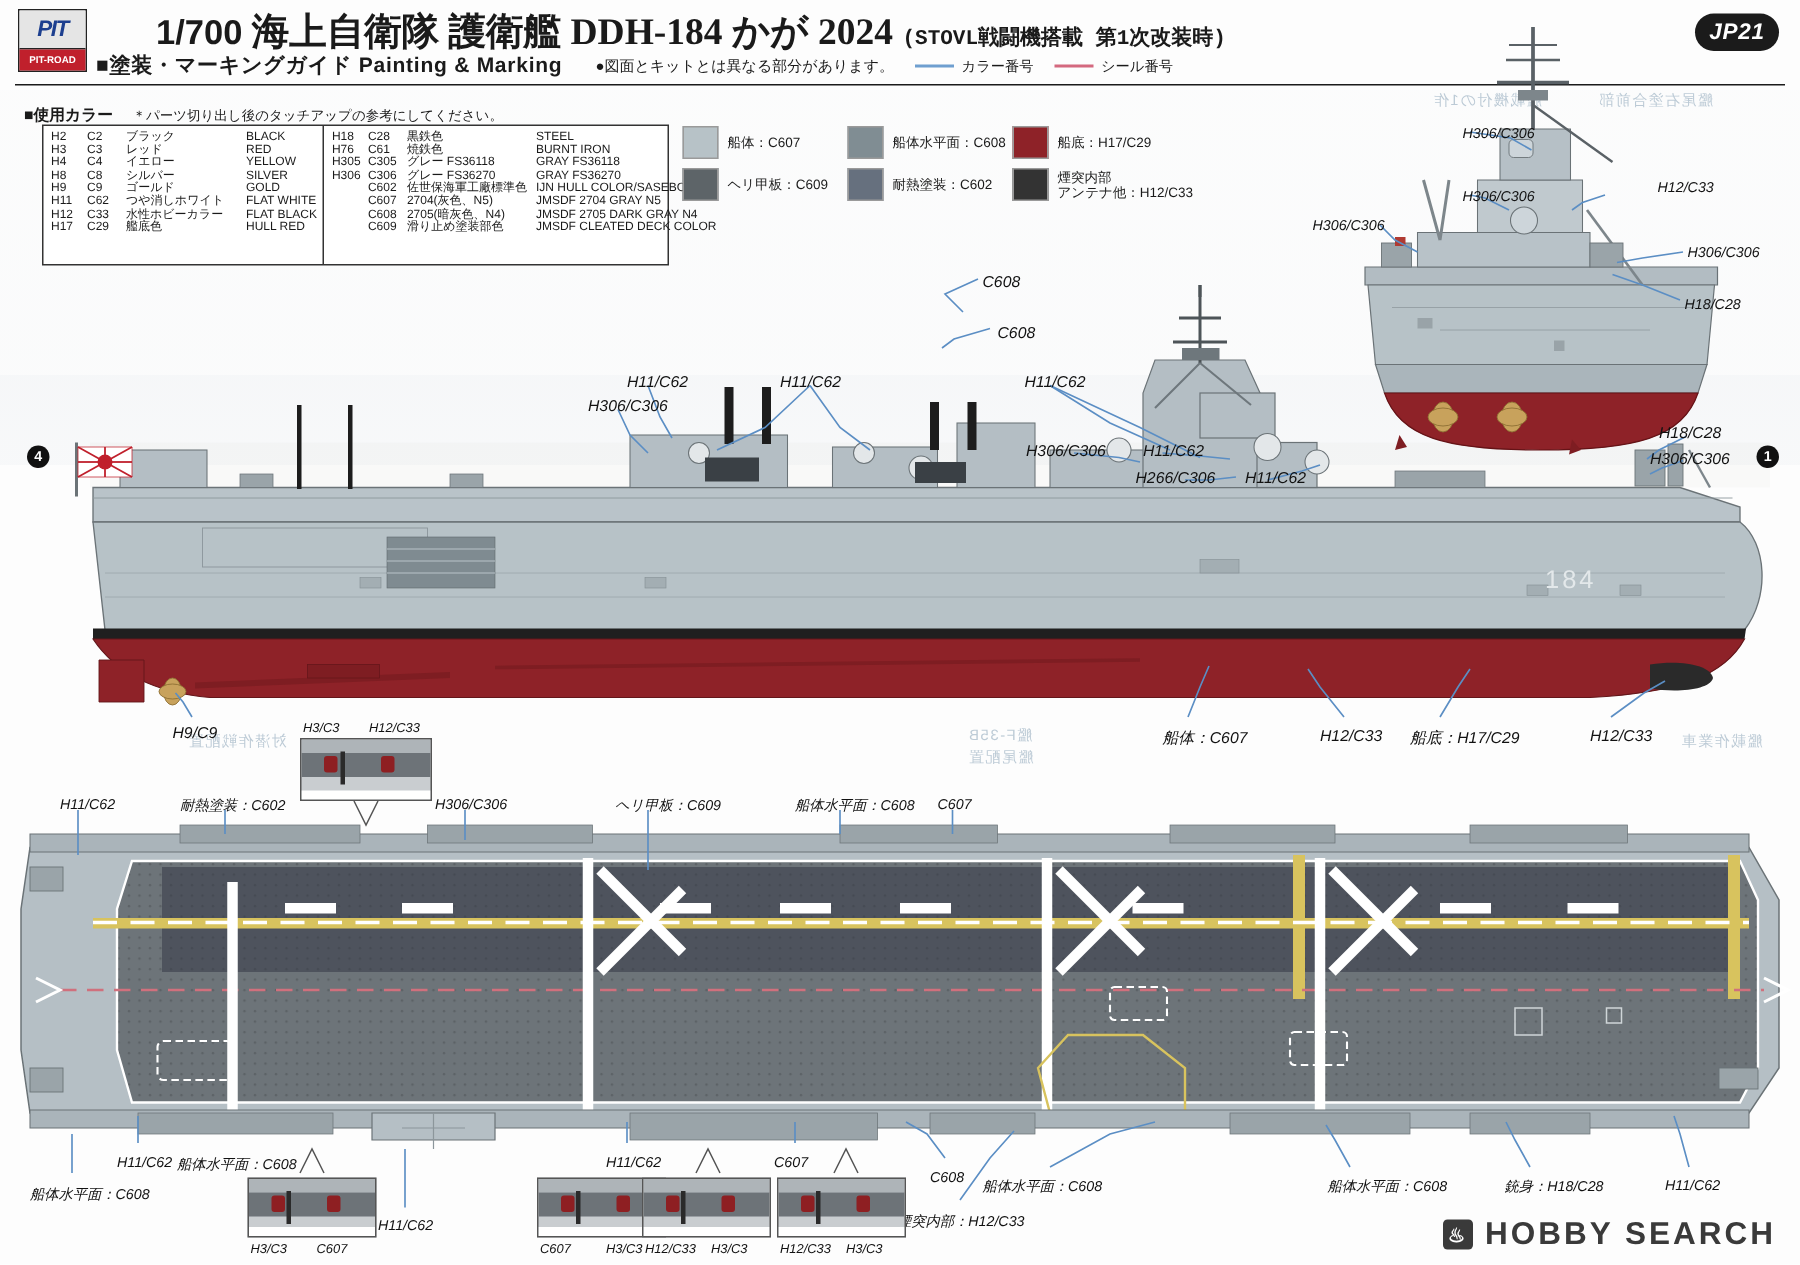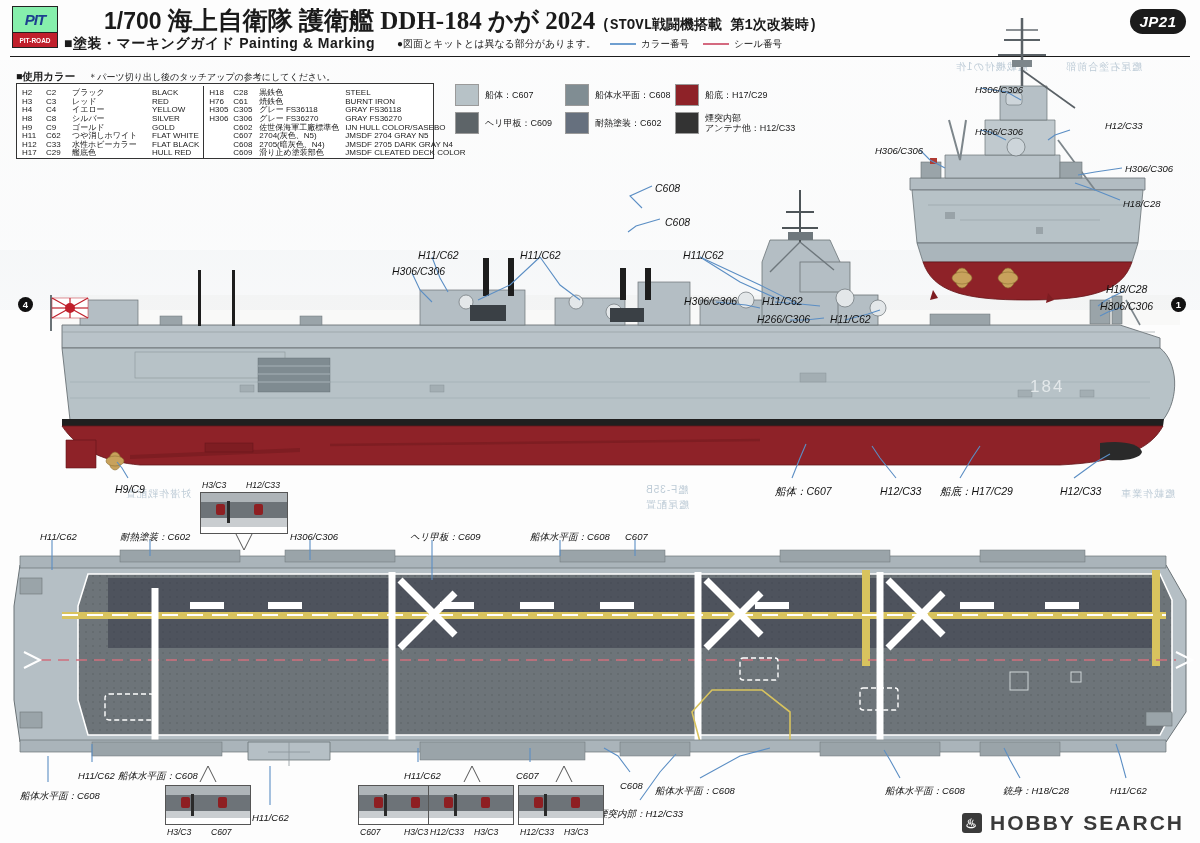--- a/index.html
+++ b/index.html
@@ -21,21 +21,21 @@
   }
 
   
   #header { position:absolute; left:0; top:0; width:1200px; height:58px; }
   #logo {
     position:absolute; left:12px; top:6px; width:46px; height:42px;
     background:#ffffff; border:1.5px solid #222; display:flex;
     flex-direction:column; align-items:center; justify-content:flex-start;
   }
   #logo .lg-top {
-    width:100%; height:26px; background:#86efac;
+    width:100%; height:26px; background:#e5e5e5;
     display:flex; align-items:center; justify-content:center;
     font-weight:bold; font-style:italic; font-size:15px; color:#1d3f8f;
     letter-spacing:-1px; border-bottom:1px solid #222;
   }
   #logo .lg-bot {
     width:100%; height:14px; background:#c0202c; color:#fff;
     font-size:6.5px; font-weight:bold; display:flex;
     align-items:center; justify-content:center; letter-spacing:0px;
   }
   #title-main {
@@ -59,22 +59,22 @@
     font-size:15px; font-weight:bold; font-style:italic; letter-spacing:0.5px;
   }
   #hdr-rule { position:absolute; left:10px; top:56px; width:1180px; height:1.4px; background:#1b1b1b; }
 
   
   #usecolor-head {
     position:absolute; left:16px; top:70px; font-size:10.5px; font-weight:bold;
   }
   #usecolor-head .star { font-weight:normal; font-size:9px; margin-left:10px; }
   #ctable {
-    position:absolute; left:16px; top:83px; width:418px; height:76px;
-    border:1px solid #333; background:#fff; display:flex;align-items:flex-end;
+    position:absolute; left:28px; top:83px; width:418px; height:94px;
+    border:1px solid #333; background:#fff; display:flex;
   }
   .ccol { flex:1; padding:3px 4px 0 5px; }
   .ccol:first-child { border-right:1px solid #333; }
   .crow { display:flex; font-size:8px; line-height:8.6px; white-space:nowrap; }
   .c-h { width:24px; }
   .c-c { width:26px; }
   .c-jp { width:80px; }
   .c-en { flex:1; }
   .ccol2 .c-jp { width:86px; }
   #cnotes {

